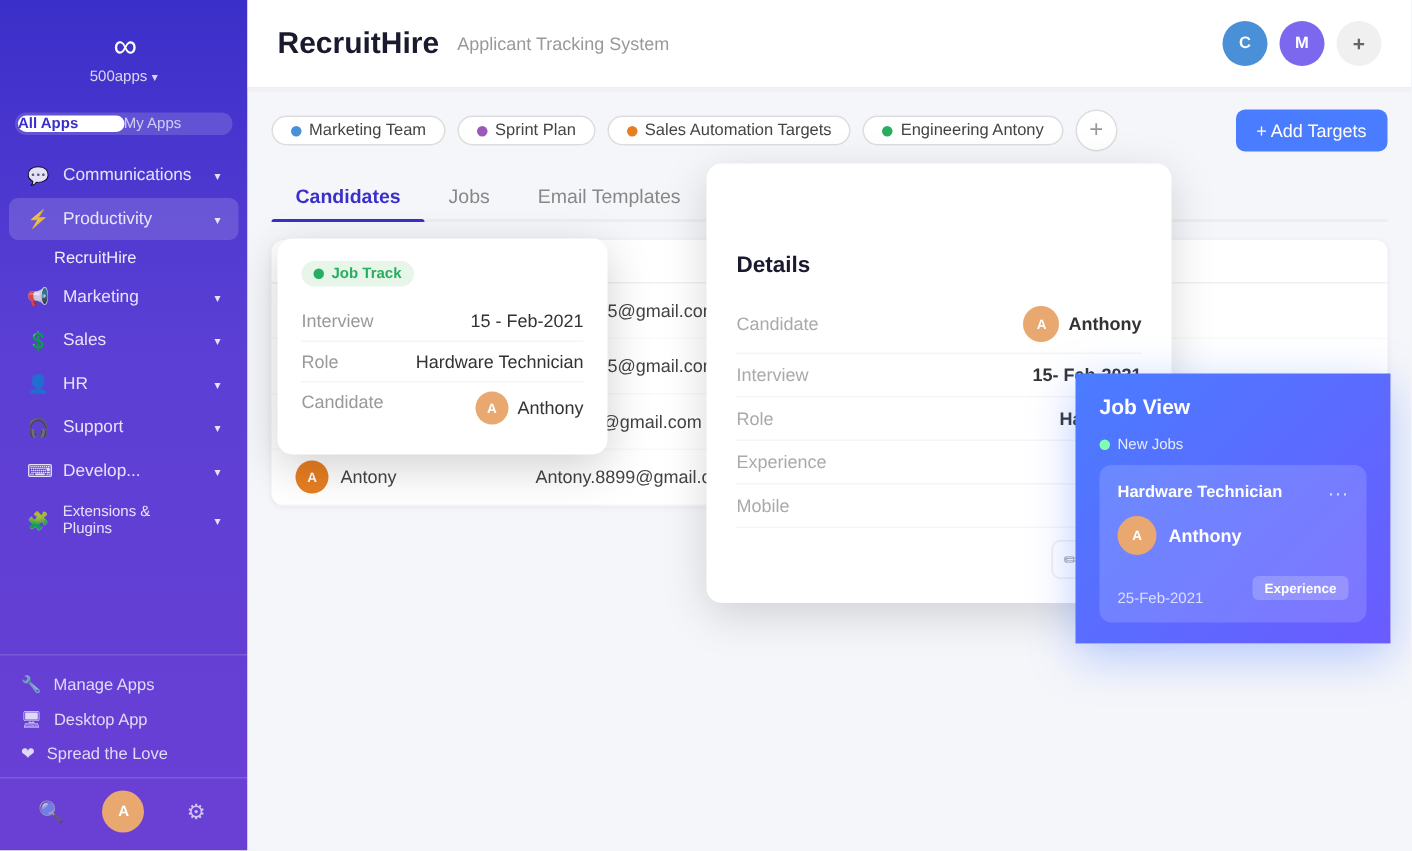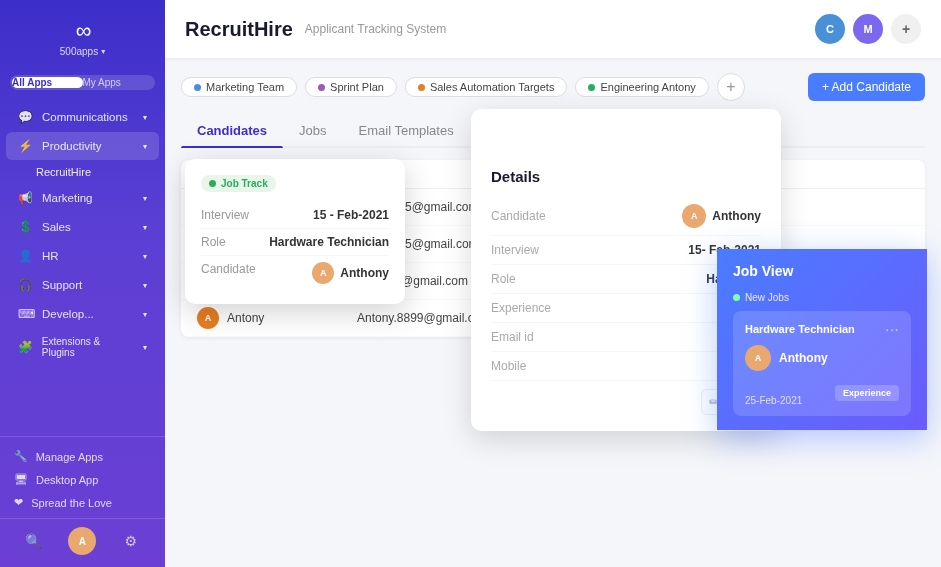--- a/index.html
+++ b/index.html
@@ -359,21 +359,21 @@
     .popup-row {
       display: flex;
       justify-content: space-between;
       align-items: flex-start;
       padding: 6px 0;
       border-bottom: 1px solid #f5f5f5;
       font-size: 12px;
     }
     .popup-row:last-child { border-bottom: none; }
     .popup-label { color: #999; font-weight: 500; }
-    .popup-value { color: #333; font-weight: 700; text-align: right; }
+    .popup-value { color: #333; font-weight: 400; text-align: right; }
     .popup-candidate-cell {
       display: flex;
       align-items: center;
       gap: 6px;
     }
     .popup-avatar {
       width: 22px;
       height: 22px;
       border-radius: 50%;
       background: #e8a870;
@@ -655,21 +655,21 @@
       </div>
       <div class="filter-tag">
         <div class="dot dot-orange"></div>
         <span>Sales Automation Targets</span>
       </div>
       <div class="filter-tag">
         <div class="dot dot-green"></div>
         <span>Engineering Antony</span>
       </div>
       <div class="filter-plus">+</div>
-      <button class="add-employee-btn">+ Add Candidate</button>
+      <button class="add-employee-btn">+ Add Targets</button>
     </div>
 
     <div class="tabs">
       <div class="tab active">Candidates</div>
       <div class="tab">Jobs</div>
       <div class="tab">Email Templates</div>
       <div class="tab">Flows</div>
       <div class="tab">Automation</div>
     </div>
 
@@ -755,24 +755,20 @@
       </div>
       <div class="details-row">
         <span class="details-label">Role</span>
         <span class="details-value">Hardware</span>
       </div>
       <div class="details-row">
         <span class="details-label">Experience</span>
         <span class="details-value">2 Years</span>
       </div>
       <div class="details-row">
-        <span class="details-label">Email id</span>
-        <span class="details-value">ab...</span>
-      </div>
-      <div class="details-row">
         <span class="details-label">Mobile</span>
         <span class="details-value">+4...</span>
       </div>
       <div class="details-actions">
         <div class="details-action-btn">✏</div>
         <div class="details-action-btn">🗑</div>
       </div>
     </div>
 
     <div class="job-view-card">

